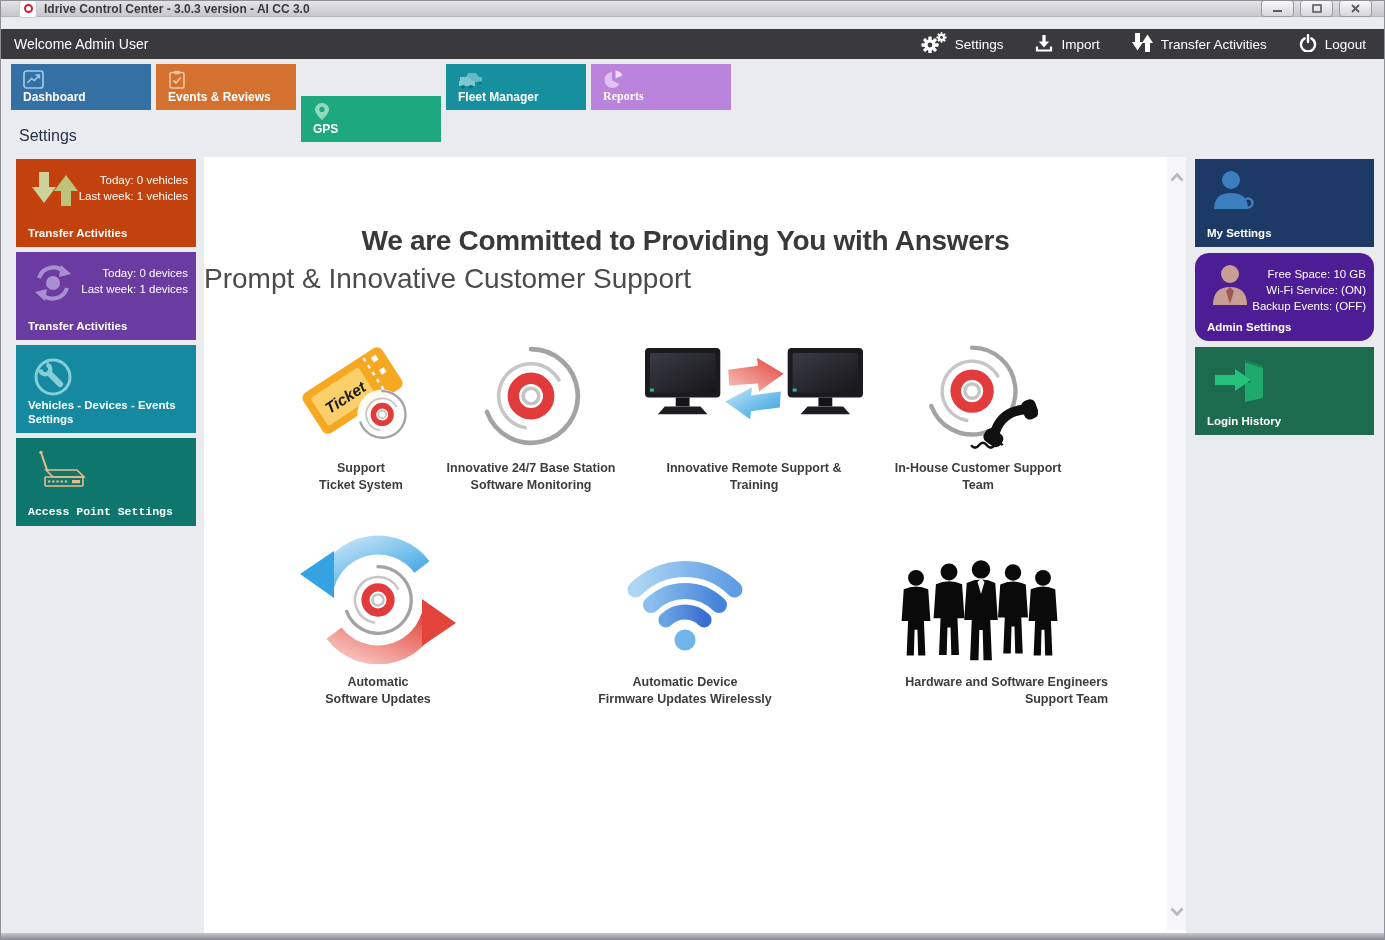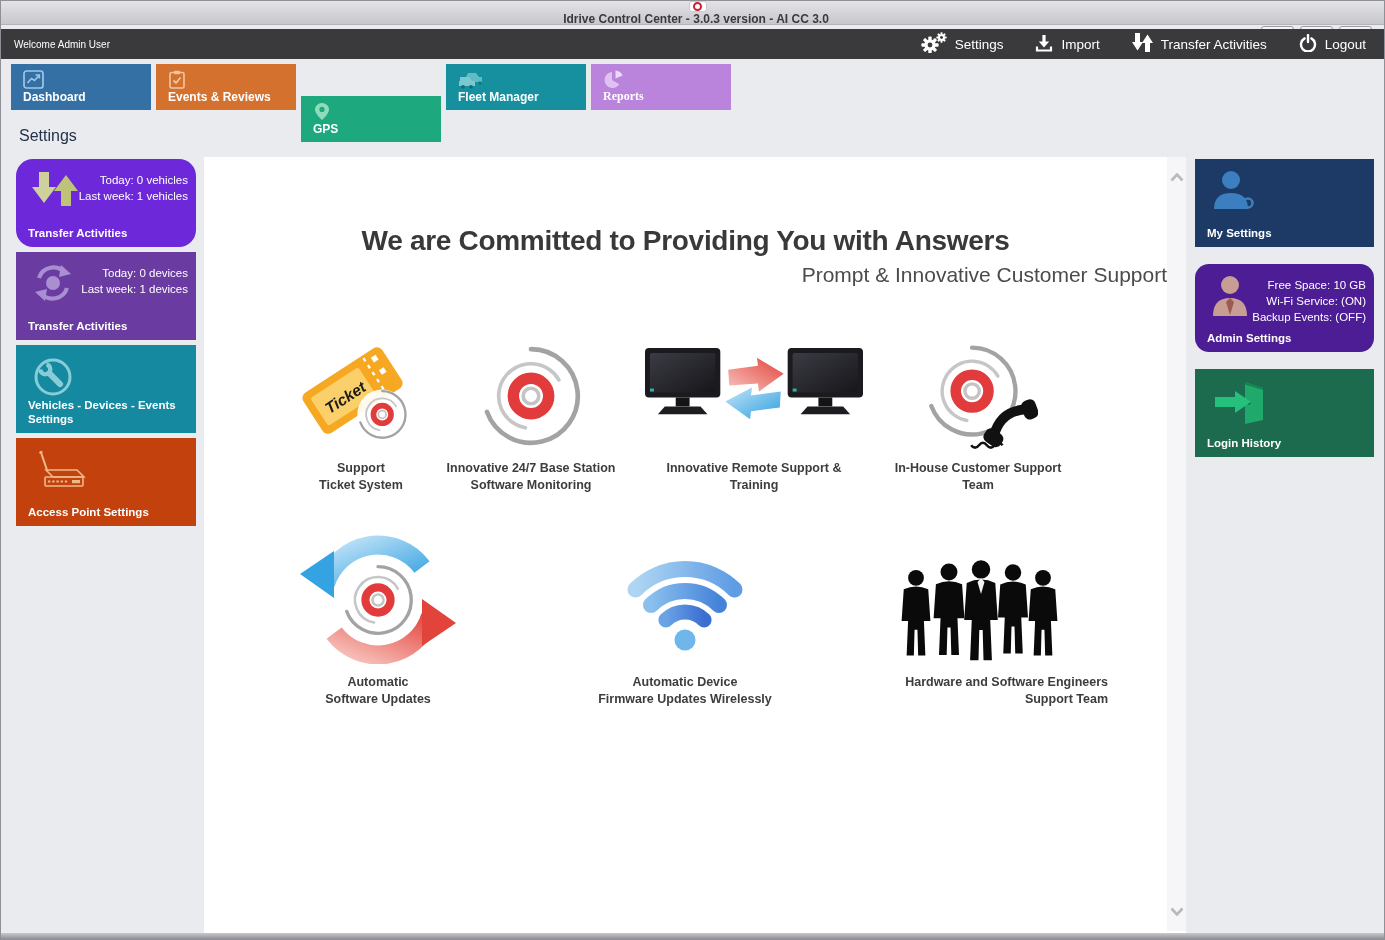--- a/index.html
+++ b/index.html
@@ -1,66 +1,66 @@
 <!DOCTYPE html>
 <html><head>
 <meta charset="utf-8">
 <style>
   * { box-sizing: border-box; }
   html,body { margin:0; padding:0; background:#9a9aa2; font-family:"Liberation Sans", sans-serif; }
   .window { position:relative; width:1385px; height:940px; background:#eaebef;
             border:1px solid #8f8f97; overflow:hidden; }
 
   
-  .titlebar { position:absolute; top:0; left:0; right:0; height:24px;
+  .titlebar { position:absolute; top:0; left:0; right:0; height:16px;
               background:linear-gradient(#e4e4e6,#c7c7cc); display:flex; align-items:center;
-              padding:0 8px; border-bottom:1px solid #b3b3b9;flex-direction:column; }
+              padding:0 8px; border-bottom:1px solid #b3b3b9; }
   .app-icon { width:18px; height:18px; background:#fff; border:1px solid #c9c9cf; border-radius:3px;
               margin-left:10px; display:flex; align-items:center; justify-content:center; }
   .app-icon .ring { width:9px; height:9px; border:2.5px solid #cc2030; border-radius:50%; }
   .title-text { margin-left:7px; font-size:12px; font-weight:bold; color:#3a3a3e; }
   .win-btns { margin-left:auto; display:flex; gap:6px; margin-right:4px; }
   .win-btn { width:33px; height:17px; border:1px solid #9b9ba3; border-radius:3px;
              background:linear-gradient(#f7f7f8,#d7d7db); display:flex; align-items:center;
              justify-content:center; cursor:pointer; }
 
   
   .header { position:absolute; top:28px; left:0; right:0; height:30px; background:#3a3a3c;
             display:flex; align-items:center; color:#fff; }
-  .welcome { font-size:10px; margin-left:13px; }
+  .welcome { font-size:14px; margin-left:13px; }
   .header-actions { margin-left:auto; display:flex; align-items:center; gap:32px; margin-right:18px; }
   .h-action { display:flex; align-items:center; gap:8px; font-size:13.5px; cursor:pointer; }
 
   
   .tiles { position:absolute; top:63px; left:10px; display:flex; gap:5px; }
   .tile { width:140px; height:46px; position:relative; color:#fff; cursor:pointer; }
   .tile .tile-icon { position:absolute; top:6px; left:12px; }
   .tile .tile-label { position:absolute; bottom:6px; left:12px; font-size:12px; font-weight:bold; }
 
   .page-title { position:absolute; top:126px; left:18px; font-size:16px; color:#24324a; }
 
   
   .left-cards  { position:absolute; top:158px; left:15px;   width:180px; display:flex; flex-direction:column; gap:5px; }
-  .right-cards { position:absolute; top:158px; left:1194px; width:179px; display:flex; flex-direction:column; gap:17px; }
+  .right-cards { position:absolute; top:158px; left:1194px; width:179px; display:flex; flex-direction:column; gap:6px; }
   .card { height:88px; position:relative; color:#fff; cursor:pointer; }
   .card-icon { position:absolute; top:11px; left:16px; }
   .card-stats { position:absolute; top:13px; right:8px; text-align:right; font-size:11.5px; line-height:16px; }
   .card-title { position:absolute; bottom:7px; left:12px; right:8px; font-size:11.5px; font-weight:bold; line-height:14px; }
 
   
   .main { position:absolute; top:156px; left:203px; width:982px; height:940px; background:#fff; }
   .scrollbar { position:absolute; top:0; right:0; width:19px; height:774px; background:#f6f6f8; }
   .scroll-up, .scroll-down { position:absolute; left:2px; width:15px; height:12px; display:flex;
                              align-items:center; justify-content:center; cursor:pointer; }
   .scroll-up { top:14px; } .scroll-down { bottom:14px; }
 
   .heading    { position:absolute; top:68px;  left:0; width:963px; text-align:center;
                 font-size:28px; font-weight:bold; color:#393939; letter-spacing:-0.3px; }
-  .subheading { position:absolute; top:106px; left:0; width:963px; text-align:right;
-                font-size:21px; font-weight:normal; color:#4b4b4b; }
+  .subheading { position:absolute; top:106px; left:0; width:963px; text-align:left;
+                font-size:28px; font-weight:normal; color:#4b4b4b; }
 
   .feature { position:absolute; width:260px; text-align:center; }
   .feature .icon-box { height:118px; display:flex; align-items:center; justify-content:center; }
   .feature.row2 .icon-box { height:142px; }
   .caption { margin-top:3px; font-size:12.5px; font-weight:bold; color:#3d3d3d; line-height:16.5px; }
 
   .f1 { left:27px;  top:182px; } .f2 { left:197px; top:182px; }
   .f3 { left:420px; top:182px; } .f4 { left:644px; top:182px; }
   .f5 { left:44px;  top:372px; } .f6 { left:351px; top:372px; } .f7 { left:644px; top:372px;text-align:right; }
 
@@ -247,21 +247,21 @@
           <path d="M11.5,7.5 L11.5,-0.5 A8,8 0 0 1 18.6,4.6 Z" fill="#ecd9f8" transform="translate(1,1)"></path>
         </svg>
       </span>
       <span class="tile-label">Reports</span>
     </div>
   </div>
 
   <div class="page-title">Settings</div>
 
   <div class="left-cards">
-    <div class="card" style="background-color: #6d28d9; border-radius: 17px;">
+    <div class="card" style="background-color: #c2410c;">
       <span class="card-icon">
         <svg width="46" height="38" viewBox="0 0 46 38">
           <polygon points="7,2 17,2 17,17 24,17 12,33 0,17 7,17" fill="#ced19c"></polygon>
           <polygon points="29,36 39,36 39,21 46,21 34,5 22,21 29,21" fill="#bec379"></polygon>
         </svg>
       </span>
       <div class="card-stats">
         <div>Today: 0 vehicles</div>
         <div>Last week: 1 vehicles</div>
       </div>
@@ -288,21 +288,21 @@
         <svg width="42" height="42" viewBox="0 0 42 42">
           <circle cx="21" cy="21" r="17" fill="none" stroke="#86cdd8" stroke-width="3"></circle>
           <g transform="rotate(-45 21 21)">
             <circle cx="21" cy="10" r="5" fill="none" stroke="#86cdd8" stroke-width="4.5" stroke-dasharray="19 9"></circle>
             <line x1="21" y1="16" x2="21" y2="31" stroke="#86cdd8" stroke-width="6" stroke-linecap="round"></line>
           </g>
         </svg>
       </span>
       <div class="card-title">Vehicles - Devices - Events Settings</div>
     </div>
-    <div class="card" style="background-color: #c2410c;">
+    <div class="card" style="background-color: #0f766e; font-family: Liberation Mono, monospace;">
       <span class="card-icon">
         <svg width="56" height="40" viewBox="0 0 56 40">
           <circle cx="9" cy="3.5" r="1.7" fill="#ecba89"></circle>
           <line x1="9.5" y1="5" x2="15" y2="21" stroke="#ecba89" stroke-width="2"></line>
           <path d="M14,21 h31 l7,7 h-31 Z" fill="none" stroke="#ecba89" stroke-width="1.6"></path>
           <rect x="13" y="28" width="38" height="9" rx="1" fill="none" stroke="#ecba89" stroke-width="1.6"></rect>
           <line x1="16" y1="32.5" x2="36" y2="32.5" stroke="#ecba89" stroke-width="2.2" stroke-dasharray="2.4 1.8"></line>
           <rect x="40" y="31" width="8" height="3.2" fill="#ecba89"></rect>
         </svg>
       </span>

